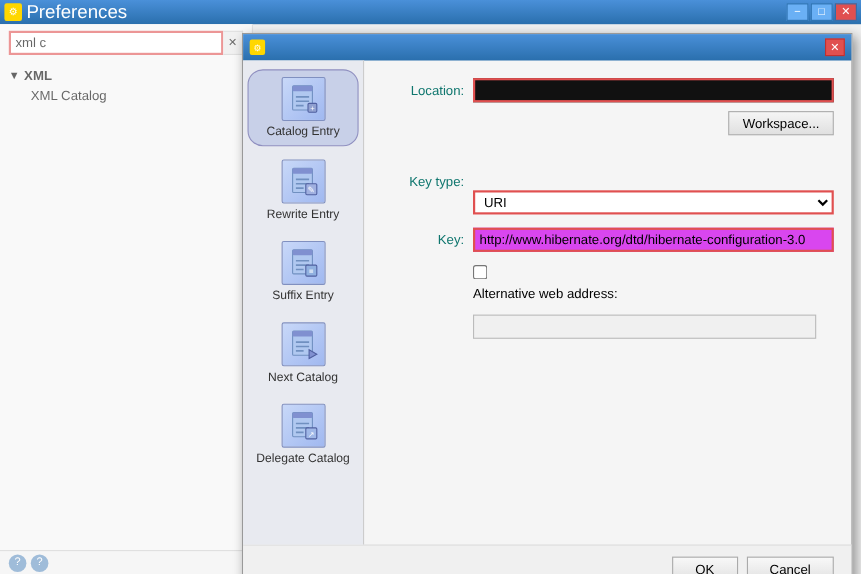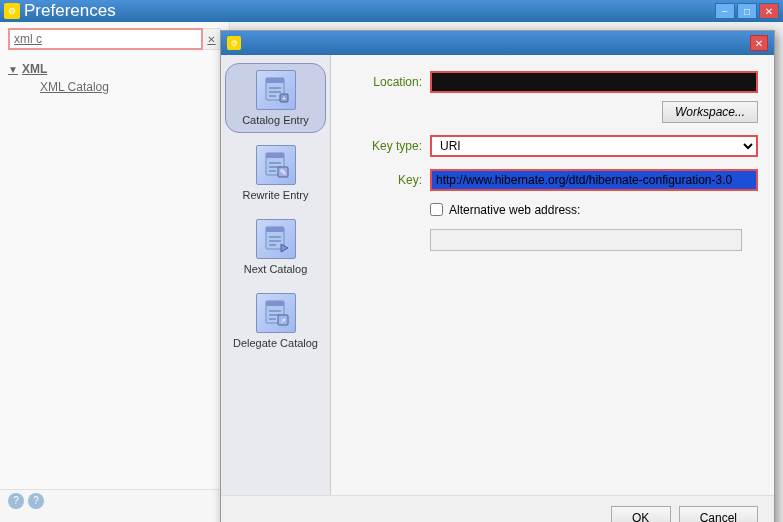--- a/index.html
+++ b/index.html
@@ -67,24 +67,23 @@
       cursor: pointer;
     }
     .title-btn.close { background: #e05050; }
 
     
     .preferences-panel {
       position: absolute;
       top: 22px;
       left: 0;
       width: 230px;
-      bottom: 11px;
+      bottom: 0;
       background: #f5f5f5;
       border-right: 1px solid #ccc;
-      text-decoration: underline;
     }
 
     
     .search-box {
       margin: 6px 8px;
       display: flex;
       align-items: center;
     }
     .search-input {
       flex: 1;
@@ -116,21 +115,21 @@
       display: flex;
       align-items: center;
       gap: 4px;
       padding: 2px 0;
       cursor: pointer;
     }
     .tree-item .arrow { font-size: 10px; }
     .tree-item .label { font-size: 12px; }
     .tree-item.parent { font-weight: bold; }
     .tree-child {
-      margin-left: 32px;
+      margin-left: 20px;
       padding: 2px 0;
       cursor: pointer;
     }
 
     
     .overlay {
       position: absolute;
       top: 22px;
       left: 0;
       width: 230px;
@@ -241,32 +240,32 @@
 
     .form-row {
       display: flex;
       align-items: center;
       gap: 8px;
     }
     .form-label {
       width: 75px;
       text-align: right;
       font-size: 12px;
-      color: #4d7c0f;
+      color: #0f766e;
     }
     .form-field {
       flex: 1;
     }
     .text-input {
       width: 100%;
       height: 22px;
       border: 2px solid #e05050;
       padding: 0 4px;
       font-size: 12px;
-      background: #1d4ed8;
+      background: #d946ef;
       outline: none;
     }
     .text-input.normal {
       border: 2px solid #e05050;
       background: #111;
       color: #111;
     }
     .text-input.key-input {
       border: 2px solid #e05050;
     }
@@ -276,39 +275,40 @@
       justify-content: flex-end;
       gap: 4px;
       margin-top: -4px;
     }
     .action-btn {
       padding: 3px 12px;
       font-size: 12px;
       background: linear-gradient(to bottom, #f5f5f5, #e0e0e0);
       border: 1px solid #aaa;
       cursor: pointer;
-      font-style: italic;
     }
 
     .select-input {
       width: 100%;
       height: 22px;
       border: 2px solid #e05050;
       padding: 0 4px;
       font-size: 12px;
       background: white;
       outline: none;
       appearance: auto;
+      margin-top: 38px;
     }
 
     .checkbox-row {
       display: flex;
       align-items: flex-start;
       gap: 6px;
       padding-left: 83px;
+      flex-direction: column;
     }
 
     
     .dialog-footer {
       padding: 10px 16px;
       display: flex;
       justify-content: flex-end;
       gap: 8px;
       border-top: 1px solid #ddd;
       background: #f0f0f0;
@@ -424,20 +424,34 @@
               <line x1="7" y1="12" x2="19" y2="12" stroke="#7090c0" stroke-width="1.5"></line>
               <line x1="7" y1="16" x2="19" y2="16" stroke="#7090c0" stroke-width="1.5"></line>
               <line x1="7" y1="20" x2="14" y2="20" stroke="#7090c0" stroke-width="1.5"></line>
               <rect x="16" y="16" width="10" height="10" rx="1" fill="#a0b0e0" stroke="#5060a0" stroke-width="1"></rect>
               <text x="21" y="24" font-size="8" fill="white" text-anchor="middle">✎</text>
             </svg>
           </div>
           <span class="entry-label">Rewrite Entry</span>
         </div>
 
+        <div class="entry-type">
+          <div class="entry-icon">
+            <svg width="28" height="28" viewBox="0 0 28 28">
+              <rect x="4" y="2" width="18" height="22" rx="1" fill="#b0c8f0" stroke="#7090c0" stroke-width="1"></rect>
+              <rect x="4" y="2" width="18" height="5" rx="1" fill="#8090d0"></rect>
+              <line x1="7" y1="12" x2="19" y2="12" stroke="#7090c0" stroke-width="1.5"></line>
+              <line x1="7" y1="16" x2="19" y2="16" stroke="#7090c0" stroke-width="1.5"></line>
+              <line x1="7" y1="20" x2="14" y2="20" stroke="#7090c0" stroke-width="1.5"></line>
+              <rect x="16" y="16" width="10" height="10" rx="1" fill="#90b0e0" stroke="#5060a0" stroke-width="1"></rect>
+              <text x="21" y="24" font-size="7" fill="white" text-anchor="middle">≡</text>
+            </svg>
+          </div>
+          <span class="entry-label">Suffix Entry</span>
+        </div>
 
         <div class="entry-type">
           <div class="entry-icon">
             <svg width="28" height="28" viewBox="0 0 28 28">
               <rect x="4" y="2" width="18" height="22" rx="1" fill="#b0c8f0" stroke="#7090c0" stroke-width="1"></rect>
               <rect x="4" y="2" width="18" height="5" rx="1" fill="#8090d0"></rect>
               <line x1="7" y1="12" x2="19" y2="12" stroke="#7090c0" stroke-width="1.5"></line>
               <line x1="7" y1="16" x2="19" y2="16" stroke="#7090c0" stroke-width="1.5"></line>
               <line x1="7" y1="20" x2="14" y2="20" stroke="#7090c0" stroke-width="1.5"></line>
               <polygon points="19,19 26,23 19,27" fill="#8090d0" stroke="#5060a0" stroke-width="1"></polygon>

